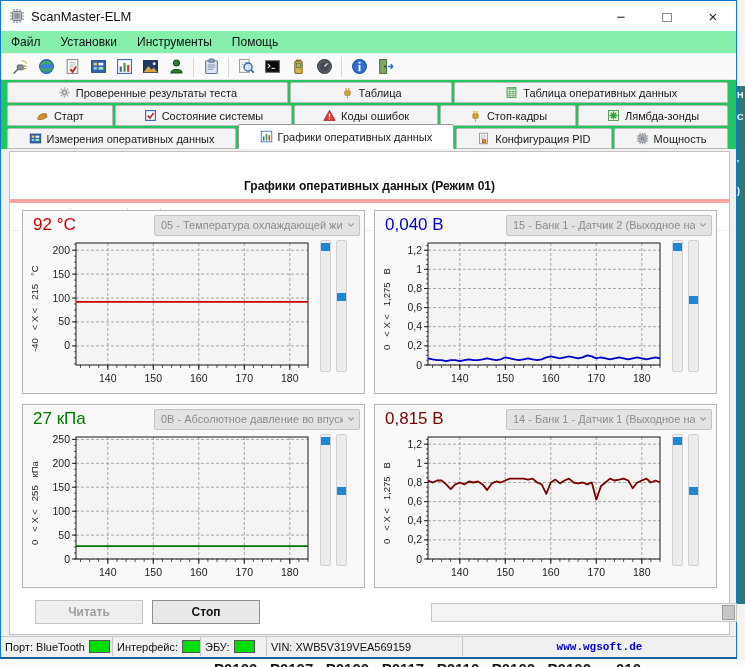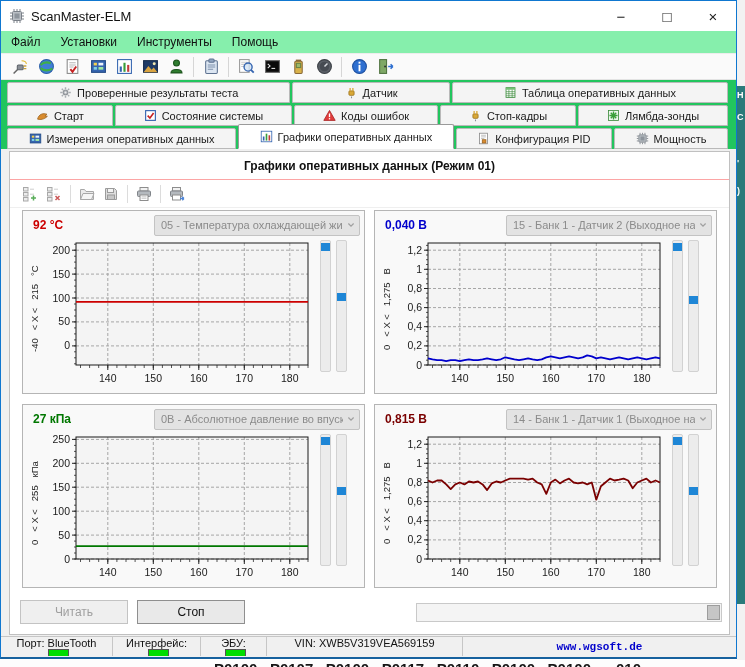--- a/index.html
+++ b/index.html
@@ -36,54 +36,54 @@
   
   .tabs{position:absolute;left:0;top:79px;width:735px;height:69px;background:#22c55e;}
   .tabrow{display:flex;height:23px;padding:0 6px;box-sizing:border-box;align-items:flex-end;}
   .tab{flex:1 1 auto;height:21px;display:flex;align-items:center;justify-content:center;gap:5px;
        background:#f4f4f4;border:1px solid #b9b9b9;border-radius:2px 2px 0 0;margin-right:2px;
        font-size:11px;color:#1a1a1a;white-space:nowrap;overflow:hidden;padding:0 6px;box-sizing:border-box;}
   .tab.active{background:#ffffff;height:25px;position:relative;z-index:3;border-color:#9a9a9a;border-bottom-color:#ffffff;}
 
   
   .main{position:absolute;left:8px;top:150px;width:719px;height:482px;background:#ffffff;border:1px solid #c0c0c0;}
-  .panel-title{height:27px;border-bottom:1px solid #fca5a5;display:flex;align-items:center;justify-content:center;
-               font-size:12px;font-weight:bold;color:#111;}
+  .panel-title{height:27px;border-bottom:4px solid #fca5a5;display:flex;align-items:center;justify-content:center;
+               font-size:12px;font-weight:bold;color:#111;margin-top:20px;}
   .panel-toolbar{height:27px;display:flex;align-items:center;padding-left:8px;border-bottom:1px solid #efefef;}
   .pt-btn{width:24px;height:22px;display:flex;align-items:center;justify-content:center;opacity:.85;}
   .pt-sep{width:1px;height:18px;background:#dcdcdc;margin:0 4px;}
 
   .charts-grid{position:absolute;left:12px;top:58px;width:695px;height:378px;
                display:grid;grid-template-columns:343px 343px;grid-template-rows:184px 184px;gap:10px 9px;}
   .chart-panel{background:#f9f9f9;border:1px solid #b5b5b5;box-sizing:border-box;padding:2px 4px;}
   .chart-header{height:24px;display:flex;align-items:center;}
-  .chart-value{width:92px;font-size:12px;font-weight:bold;padding-left:6px;}
+  .chart-value{width:92px;font-size:17px;font-weight:normal;padding-left:6px;}
   .chart-select{margin-left:auto;width:204px;height:19px;background:#e3e3e3;border:1px solid #c3c3c3;border-radius:2px;
                 display:flex;align-items:center;color:#8b8b8b;font-size:11px;}
   .chart-select-text{flex:1;padding-left:6px;white-space:nowrap;overflow:hidden;}
   .chart-select .icon{width:16px;}
   .chart-body{display:flex;height:150px;}
   .chart-axis-label{width:15px;height:144px;writing-mode:vertical-rl;transform:rotate(180deg);
                     display:flex;align-items:center;justify-content:center;font-size:9.5px;color:#222;white-space:pre;}
   .chart-svg-holder{width:272px;height:148px;}
   .chart-sliders{display:flex;gap:5px;margin-left:6px;margin-top:3px;}
   .vslider{width:9px;height:130px;background:#ececec;border:1px solid #d2d2d2;border-radius:2px;position:relative;}
   .vthumb{position:absolute;left:0;width:9px;height:8px;background:#1e86d6;}
 
-  .panel-footer{position:absolute;left:6px;top:446px;width:707px;height:28px;}
+  .panel-footer{position:absolute;left:21px;top:446px;width:707px;height:28px;font-weight:bold;}
   .btn{position:absolute;top:2px;height:24px;box-sizing:border-box;font-size:12px;display:flex;align-items:center;justify-content:center;}
   .btn-read{left:4px;width:108px;background:#efefef;border:1px solid #c3c3c3;color:#9f9f9f;}
   .btn-stop{left:121px;width:108px;background:#e9e9e9;border:1px solid #8f8f8f;color:#111;}
   .progress{position:absolute;left:400px;top:5px;width:304px;height:17px;background:#f4f4f4;border:1px solid #c9c9c9;}
   .progress-thumb{position:absolute;right:1px;top:1px;width:11px;height:13px;background:#c6c6c6;border:1px solid #9d9d9d;}
 
   
   .statusbar{position:absolute;left:0;top:635px;width:735px;height:19px;background:#f0f0f0;border-top:1px solid #c6c6c6;
              display:flex;align-items:stretch;font-size:11px;color:#111;}
-  .sb-cell{display:flex;align-items:center;border-right:1px solid #c6c6c6;padding:0 4px;box-sizing:border-box;white-space:nowrap;overflow:hidden;flex-direction:column;}
+  .sb-cell{display:flex;align-items:center;border-right:1px solid #c6c6c6;padding:0 4px;box-sizing:border-box;white-space:nowrap;overflow:hidden;}
   .sb-port{width:112px;}
   .sb-if{width:88px;}
   .sb-ecu{width:66px;}
   .sb-vin{width:196px;}
   .sb-site{flex:1;justify-content:center;border-right:none;}
   .sb-site span{color:#0000cc;font-weight:bold;font-family:Liberation Mono, monospace;}
   .led{width:19px;height:11px;border:1px solid #555;margin-left:4px;flex:none;}
 </style>
 </head>
 <body>
@@ -278,21 +278,21 @@
             <span>Проверенные результаты теста</span>
           </div>
           <div class="tab">
             <span class="icon">
               <svg width="13" height="13" viewBox="0 0 16 16" fill="none">
                 <path d="M8 13v2" stroke="#8a8f96" stroke-width="1.3"></path>
                 <rect x="4.8" y="6" width="6.4" height="5.5" rx="1.2" fill="#d9a836" stroke="#9c7420"></rect>
                 <path d="M6.3 2.5V6M9.7 2.5V6" stroke="#d9a836" stroke-width="1.6"></path>
               </svg>
             </span>
-            <span>Датчик</span>
+            <span>Таблица</span>
           </div>
           <div class="tab">
             <span class="icon">
               <svg width="13" height="13" viewBox="0 0 16 16" fill="none">
                 <rect x="2.5" y="2" width="11" height="12" fill="#fff" stroke="#3a8a3a"></rect>
                 <rect x="2.5" y="2" width="11" height="2.6" fill="#74c274"></rect>
                 <path d="M2.5 7h11M2.5 9.5h11M2.5 12h11M6 4.6v9.4M10 4.6v9.4" stroke="#3a8a3a" stroke-width=".8"></path>
               </svg>
             </span>
             <span>Таблица оперативных данных</span>

